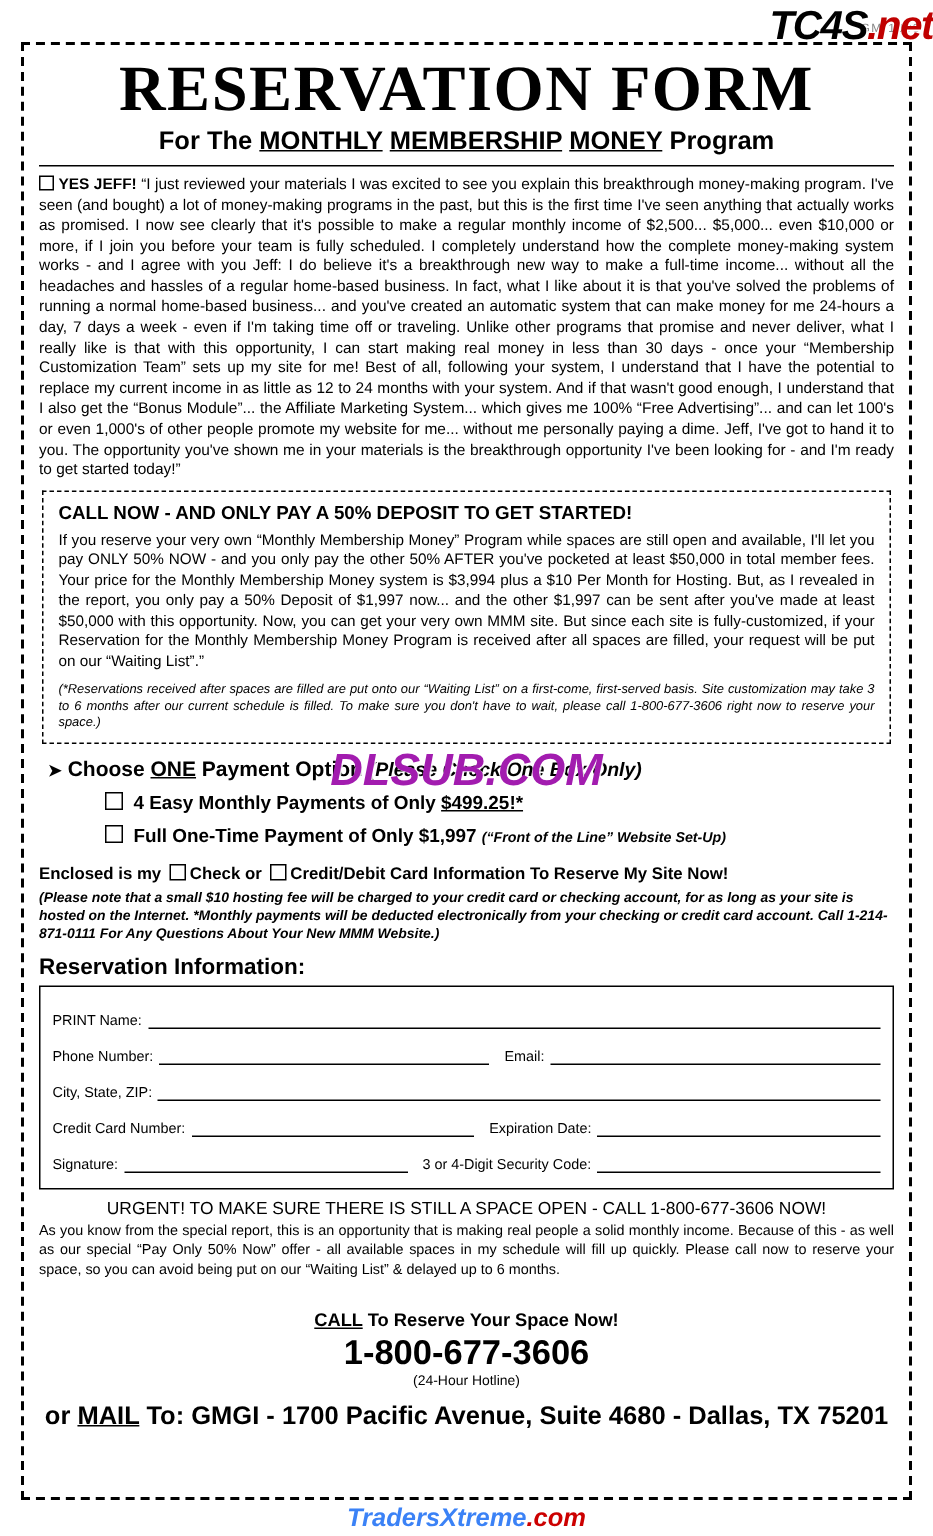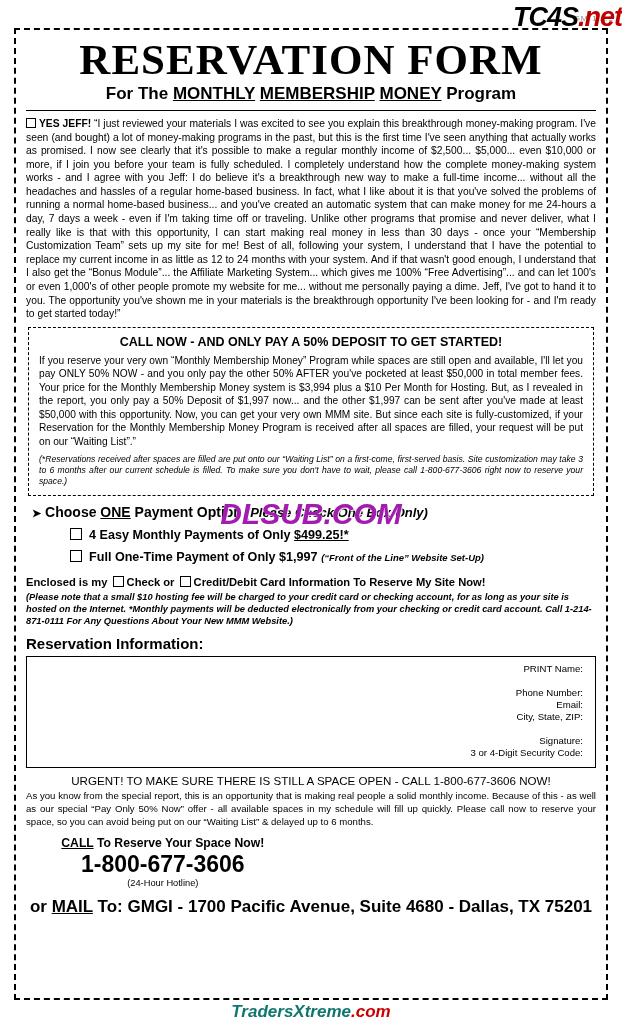--- a/index.html
+++ b/index.html
@@ -66,21 +66,20 @@
     margin-right:3px;
     vertical-align:-1px;
   }
   .callout{
     border:1px dashed #000;
     padding:6px 10px 8px 10px;
     margin:4px 2px 6px 2px;
     position:relative;
   }
   .callout h3{
-    text-align:center;
     font-size:12.5px;
     font-weight:bold;
     margin:1px 0 5px 0;
     letter-spacing:0px;
   }
   .callout p{
     font-size:10.2px;
     line-height:1.33;
     text-align:justify;
     margin:0;
@@ -141,21 +140,20 @@
     border:1px solid #000;
     padding:6px 8px 8px 8px;
     margin:0 0 6px 0;
   }
   .fieldrow{
     font-size:9.6px;
     margin:0 0 2px 0;
     display:flex;
     align-items:flex-end;
     height:22px;
-    flex-direction:column;
   }
   .fieldrow .lbl{white-space:nowrap;padding-right:4px;}
   .fieldrow .line{
     flex:1;
     border-bottom:1px solid #000;
     height:11px;
   }
   .fieldrow .lbl2{white-space:nowrap;padding:0 4px 0 10px;}
   .urgent{
     text-align:center;
@@ -163,43 +161,42 @@
     font-weight:normal;
     margin:4px 0 3px 0;
   }
   .urgent-copy{
     font-size:9.6px;line-height:1.32;text-align:justify;margin:0 0 6px 0;
   }
   .contact{
     display:flex;
     justify-content:space-around;
     text-align:center;
-    margin-top:8px;
-    flex-direction:column;
+    margin-top:20px;
   }
   .contact .col{width:48%;}
   .contact .hd{font-size:12.2px;font-weight:bold;}
   .contact .hd u{text-decoration:underline;}
   .contact .num{font-size:23px;font-weight:bold;letter-spacing:0px;margin:1px 0 0 0;}
   .contact .sub{font-size:9.3px;margin-top:0px;}
   .mailline{
     text-align:center;font-size:17px;font-weight:bold;margin-top:9px;
   }
   .mailline u{text-decoration:underline;}
   .footer-wm{
     position:absolute;
     left:0;right:0;bottom:2px;
     text-align:center;
     font-size:17px;
     font-weight:bold;
     font-style:italic;
     color:#cc0000;
     letter-spacing:0px;
   }
-  .footer-wm .dark{color:#0f766e;}
+  .footer-wm .dark{color:#3b82f6;}
 </style>
 </head>
 <body>
 
 <div class="watermark-tl"><span class="dark">TC4S</span><span>.net</span></div>
 <div class="corner-code">GM-1003</div>
 
 <div class="page">
 
   <div class="title">RESERVATION FORM</div>
@@ -248,20 +245,26 @@
       <span class="line"></span>
     </div>
     <div class="fieldrow">
       <span class="lbl">Phone Number:</span>
       <span class="line"></span>
       <span class="lbl2">Email:</span>
       <span class="line"></span>
     </div>
     <div class="fieldrow">
       <span class="lbl">City, State, ZIP:</span>
+      <span class="line"></span>
+    </div>
+    <div class="fieldrow">
+      <span class="lbl">Credit Card Number:</span>
+      <span class="line"></span>
+      <span class="lbl2">Expiration Date:</span>
       <span class="line"></span>
     </div>
     <div class="fieldrow">
       <span class="lbl">Signature:</span>
       <span class="line"></span>
       <span class="lbl2">3 or 4-Digit Security Code:</span>
       <span class="line"></span>
     </div>
   </div>
 

